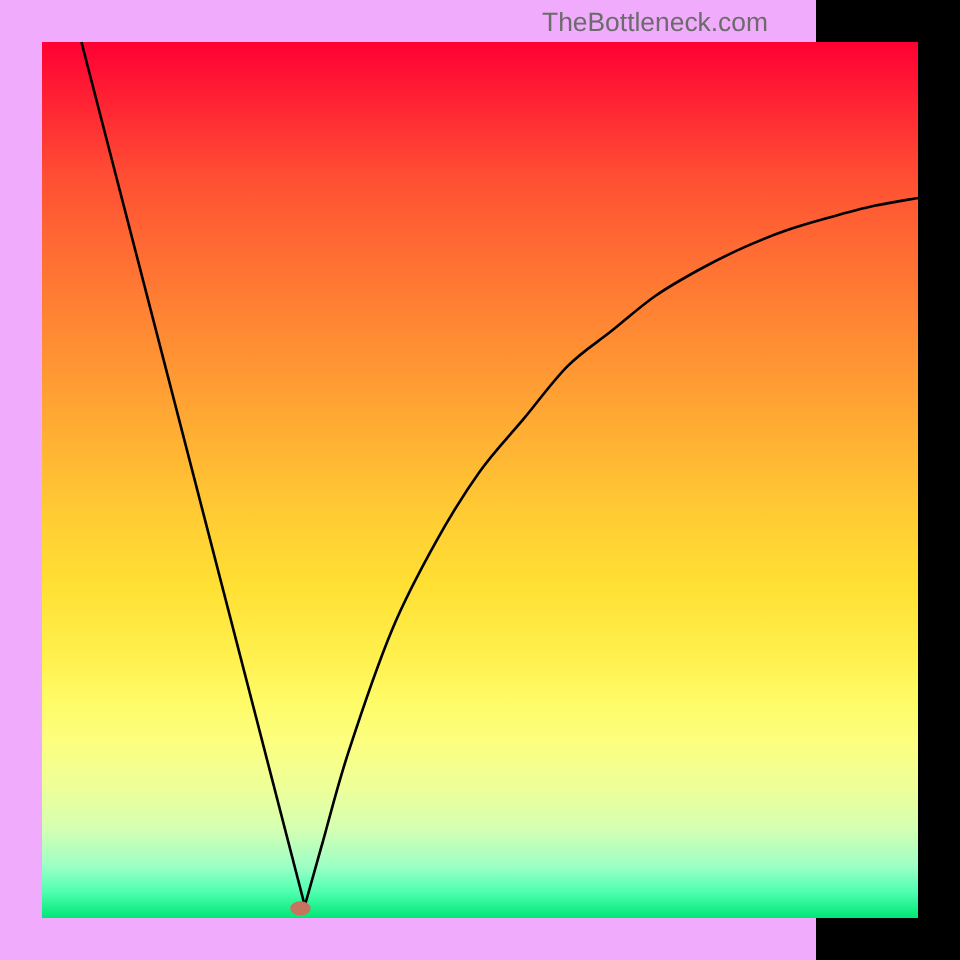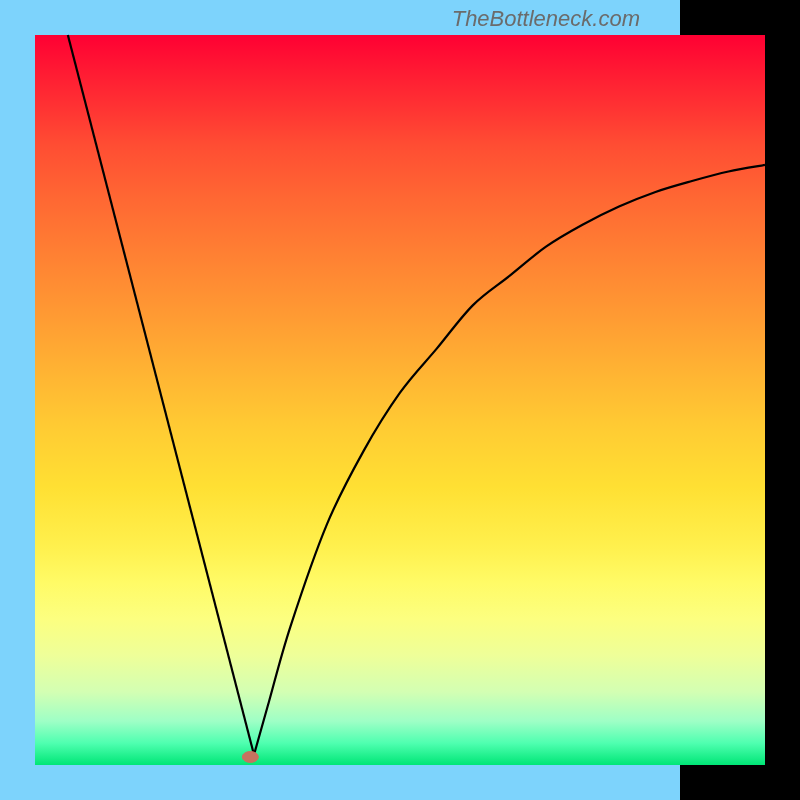--- a/index.html
+++ b/index.html
@@ -10,22 +10,21 @@
     background: #000;
     overflow: hidden;
     font-family: Arial, Helvetica, sans-serif;
   }
   .frame {
     position: absolute;
     left: 0;
     top: 0;
     width: 680px;
     height: 800px;
-    background: #7dd3fc;
-    font-style: italic;
+    background: #f0abfc;
   }
   .plot {
     position: absolute;
     left: 35px;
     top: 35px;
     width: 730px;
     height: 730px;
     background: linear-gradient(to bottom,
       #ff0033 0%,
       #ff1a33 5%,

